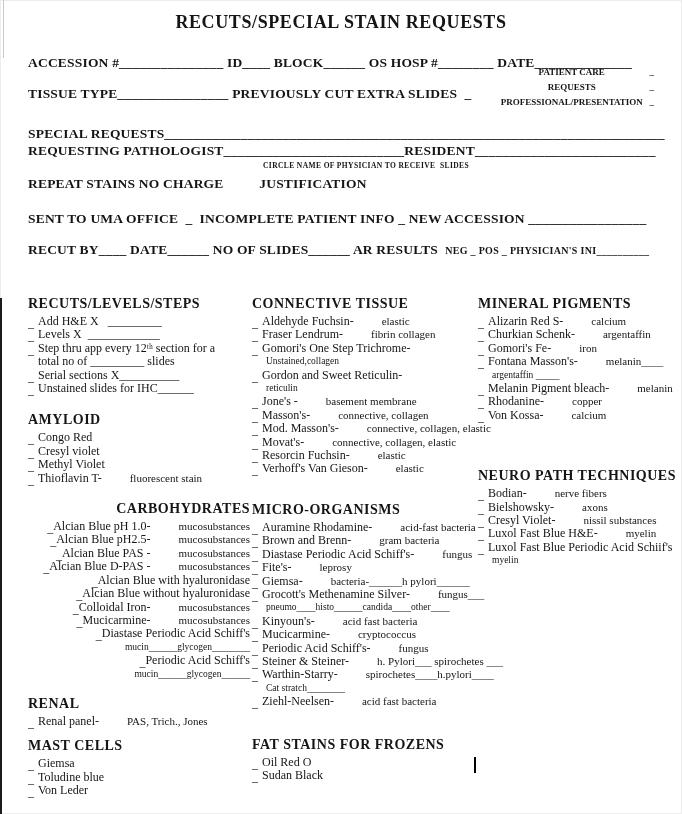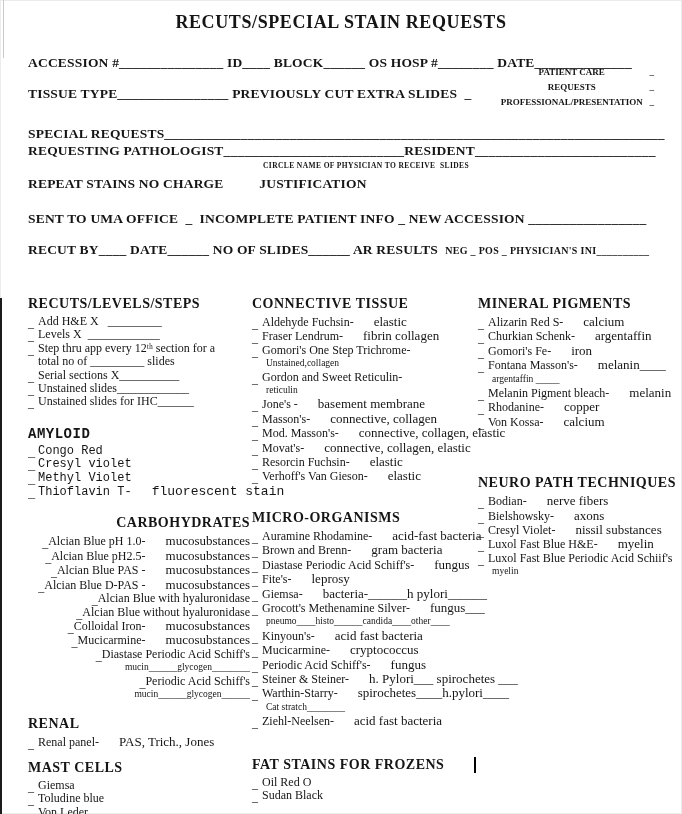--- a/index.html
+++ b/index.html
@@ -13,25 +13,25 @@
   .subnote{position:absolute;left:263px;top:161px;font-size:7.5px;font-weight:bold;letter-spacing:.4px;white-space:pre;}
   .corner{position:absolute;left:494px;top:66px;width:160px;font-size:9px;font-weight:bold;}
   .corner-row{display:flex;justify-content:space-between;height:15px;line-height:13px;}
   .corner-row .corner-label{margin:0 auto;}
   .corner-row .corner-blank{flex:0 0 auto;}
   .col{position:absolute;top:296px;}
   .col0{left:28px;width:222px;} .col1{left:252px;width:224px;} .col2{left:478px;width:200px;}
   .sec-h{font-weight:bold;font-size:14px;letter-spacing:.5px;margin-bottom:3px;white-space:pre;}
   .item{font-size:12px;line-height:13.4px;white-space:pre;}
   .blank{display:inline-block;width:10px;position:relative;top:2px;}
-  .n{font-size:13px;margin-left:12px;padding-left:8px;}
+  .n{font-size:11px;margin-left:20px;padding-left:8px;}
   .item-cont{line-height:13.4px;white-space:pre;}
   .m2{font-size:12px;margin-left:10px;}
   .x{font-size:9.5px;margin-left:14px;}
-  [data-col="0"] .section:nth-child(2){margin-top:17px;font-family:Liberation Mono, monospace;}
+  [data-col="0"] .section:nth-child(2){margin-top:17px;}
   [data-col="0"] .section:nth-child(3){margin-top:16px;text-align:right;}
   [data-col="0"] .section:nth-child(4){margin-top:15px;}
   [data-col="0"] .section:nth-child(5){margin-top:10px;}
   [data-col="1"] .section:nth-child(2){margin-top:26px;}
   [data-col="1"] .section:nth-child(3){margin-top:28px;}
   [data-col="2"] .section:nth-child(2){margin-top:46px;}
   .cursor-bar{position:absolute;left:474px;top:757px;width:2px;height:16px;background:#000;}
   .edge-left{position:absolute;left:0;top:298px;width:2px;height:516px;background:#1c1c1c;}
   .edge-top-left{position:absolute;left:3px;top:0;width:1px;height:58px;background:#c9c9c9;}
 </style>
@@ -65,21 +65,20 @@
   <div class="hline l7"><span>RECUT BY____ DATE______ NO OF SLIDES______ AR RESULTS  </span><span class="sm">NEG _ POS _ PHYSICIAN'S INI__________</span></div>
 
   <div class="col col0" data-col="0">
       <div class="section">
         <div class="sec-h">RECUTS/LEVELS/STEPS</div>
         <div class="item"><span class="blank">_</span><span class="m">Add H&amp;E X   _________</span></div>
         <div class="item"><span class="blank">_</span><span class="m">Levels X  ____________</span></div>
         <div class="item"><span class="blank">_</span><span class="m">Step thru app every 12ᵗʰ section for a</span></div>
         <div class="m2 item-cont">total no of _________ slides</div>
         <div class="item"><span class="blank">_</span><span class="m">Serial sections X__________</span></div>
-        <div class="item"><span class="blank">_</span><span class="m">Unstained slides____________</span></div>
         <div class="item"><span class="blank">_</span><span class="m">Unstained slides for IHC______</span></div>
       </div>
       <div class="section">
         <div class="sec-h">AMYLOID</div>
         <div class="item"><span class="blank">_</span><span class="m">Congo Red</span></div>
         <div class="item"><span class="blank">_</span><span class="m">Cresyl violet</span></div>
         <div class="item"><span class="blank">_</span><span class="m">Methyl Violet</span></div>
         <div class="item"><span class="blank">_</span><span class="m">Thioflavin T-</span><span class="n">fluorescent stain</span></div>
       </div>
       <div class="section">

